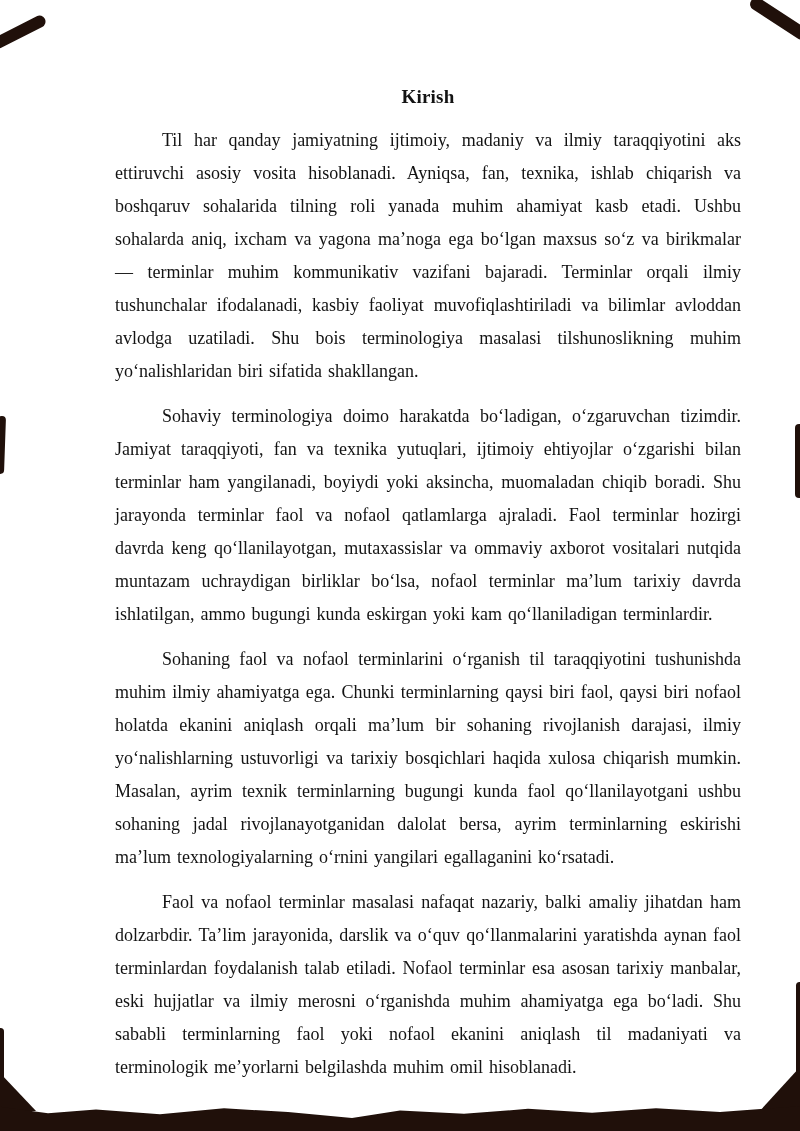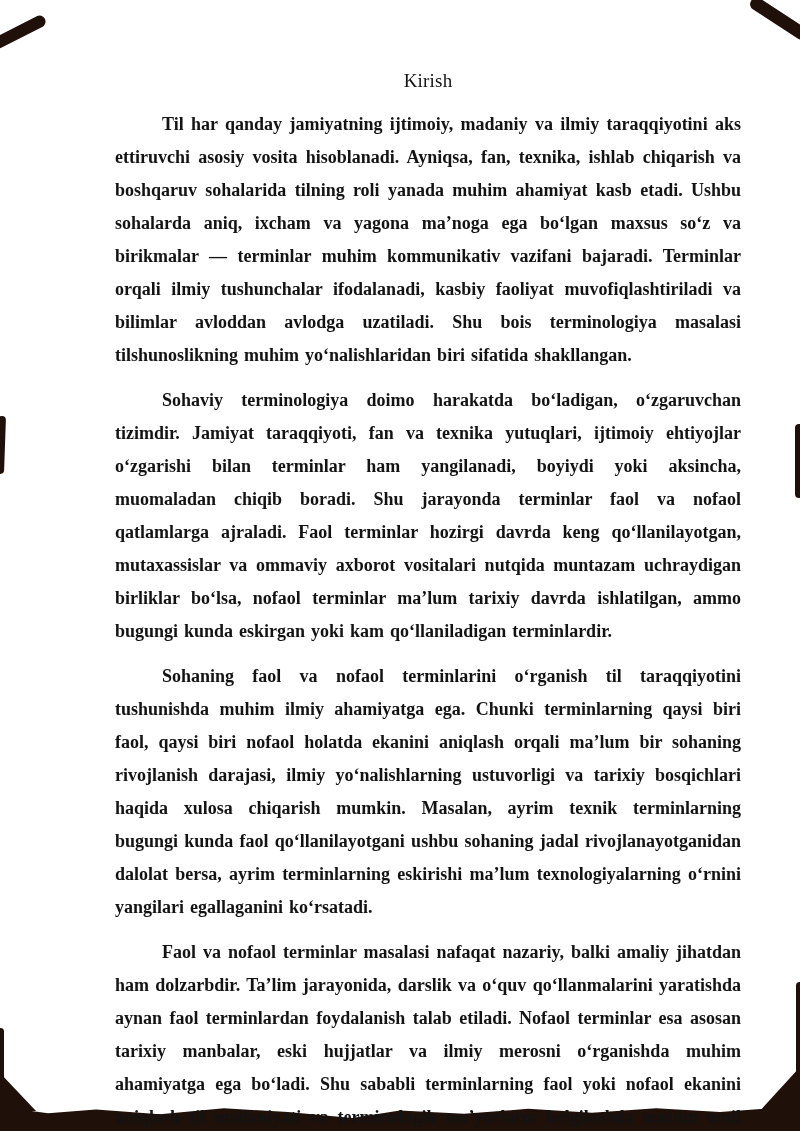--- a/index.html
+++ b/index.html
@@ -17,35 +17,34 @@
     color: #131313;
   }
   .content {
     position: absolute;
     left: 115px;
     top: 64px;
     width: 626px;
   }
   .doc-title {
     font-size: 19px;
-    font-weight: normal;
+    font-weight: bold;
     text-align: center;
-    margin: 0 0 11px 0;
+    margin: 16px 0 11px 0;
     line-height: 33px;
     letter-spacing: 0.2px;
   }
   .content p {
     font-size: 18px;
     line-height: 33px;
     text-align: justify;
     text-align-last: left;
     text-indent: 47px;
     margin: 0 0 12px 0;
     word-spacing: 1.5px;
-    font-weight: bold;
   }
   
   .art {
     position: absolute;
     background: #20100a;
   }
   .art-tl { left: -10px; top: 26px; width: 58px; height: 12px;
             transform: rotate(-27deg); border-radius: 6px; }
   .art-tr { right: -12px; top: 12px; width: 66px; height: 13px;
             transform: rotate(33deg); border-radius: 6px; }

